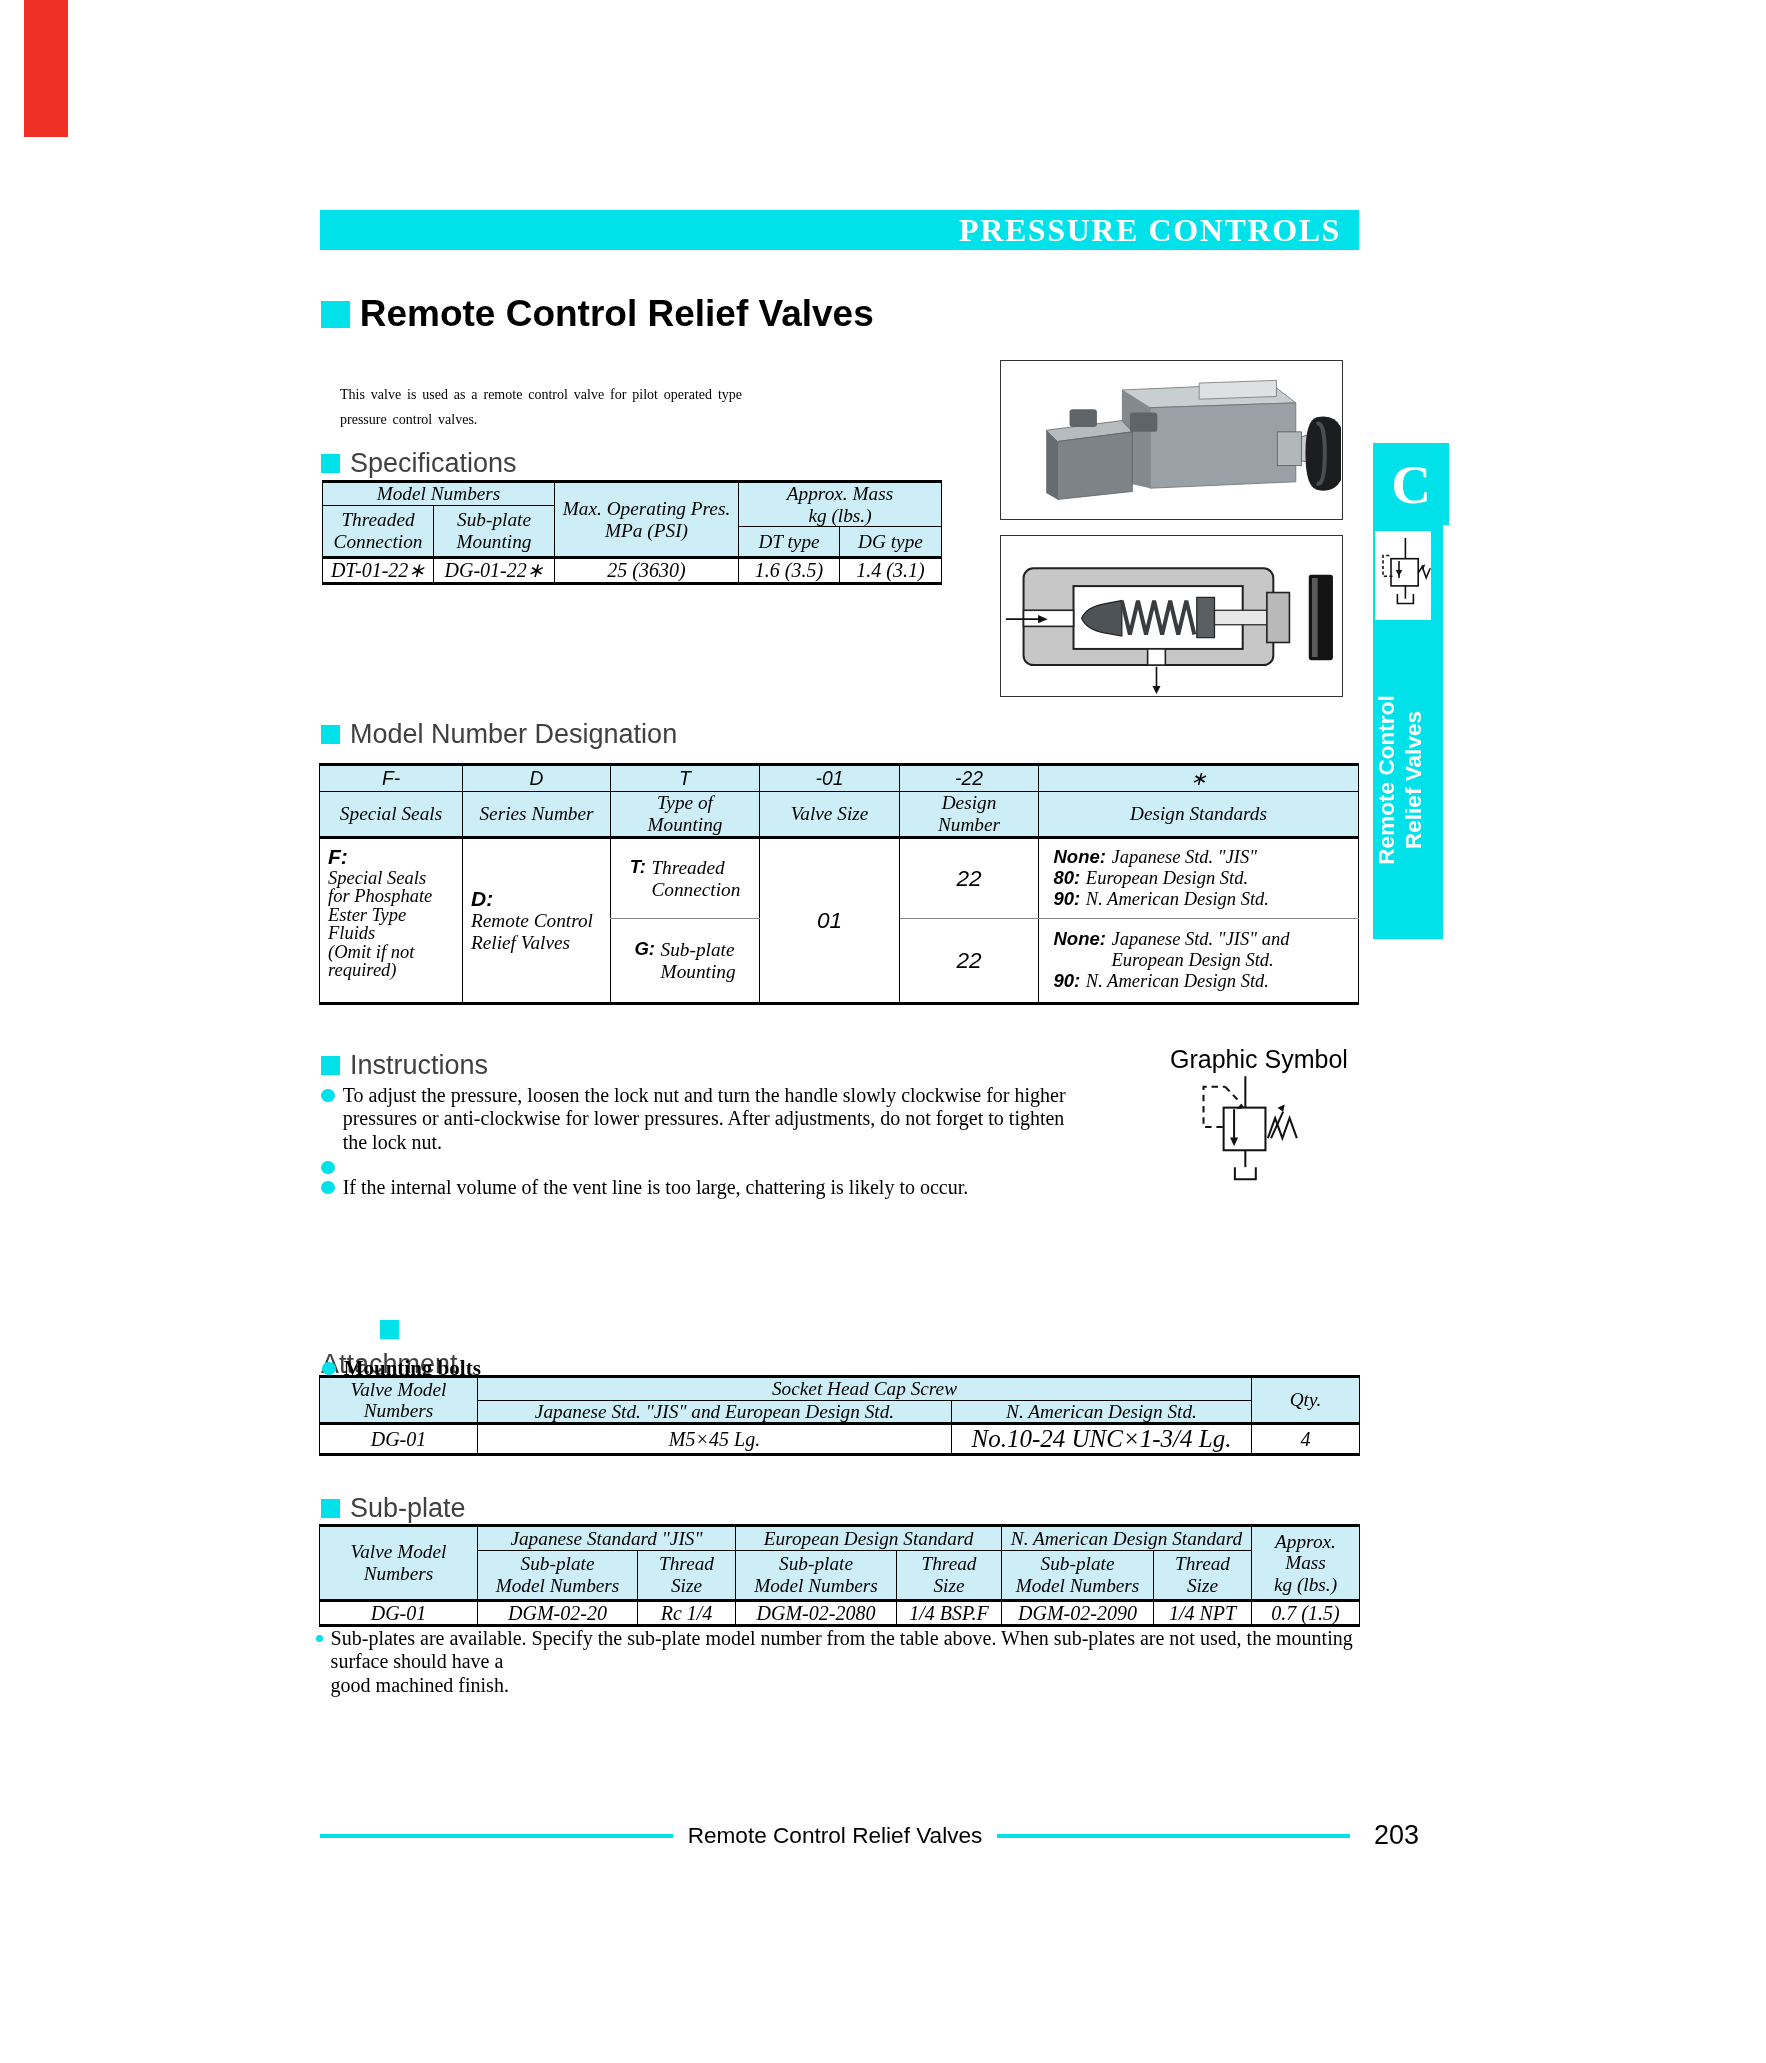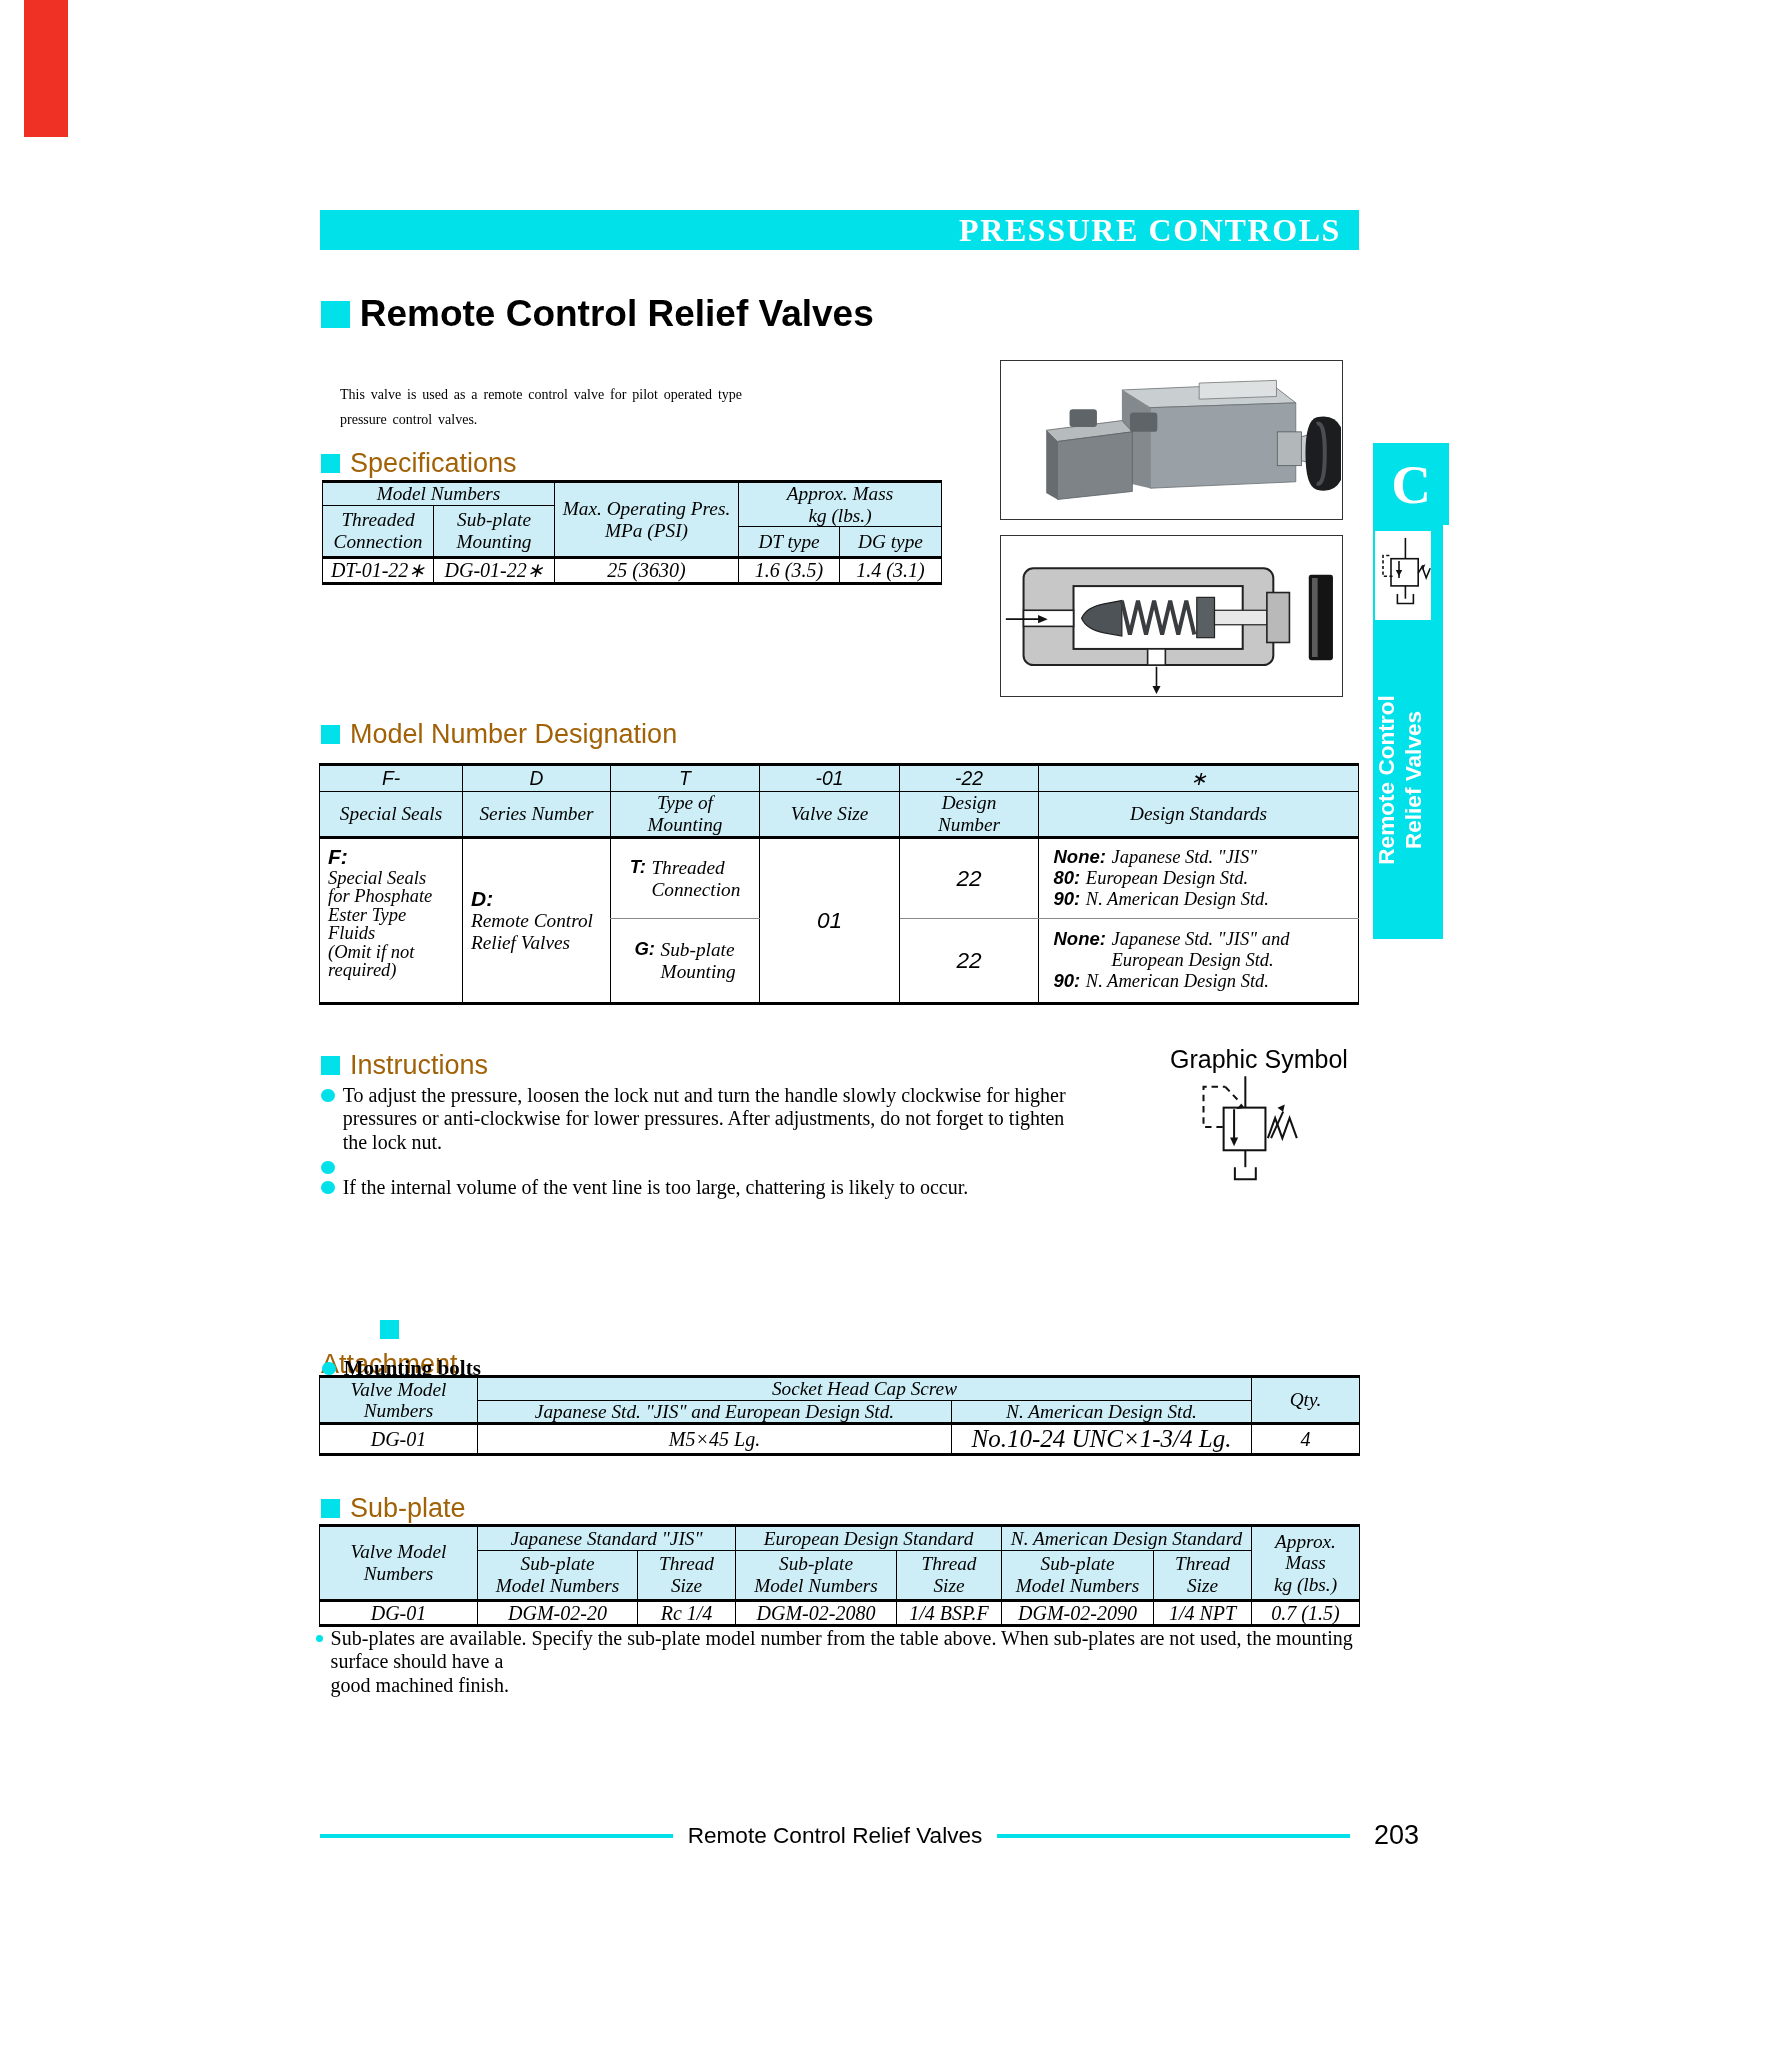--- a/index.html
+++ b/index.html
@@ -13,21 +13,21 @@
   .red-bar{left:24px;top:0;width:44px;height:137px;background:#ee3124;}
   .header-bar{left:320px;top:210px;width:1039px;height:40px;background:#00e1ea;
               display:flex;align-items:center;justify-content:flex-end;padding-right:18px;box-sizing:border-box;}
   .header-bar span{color:#fff;font-weight:bold;font-size:32px;letter-spacing:1.6px;}
 
   .h-row{position:absolute;display:flex;align-items:center;gap:9.7px;}
   .sq{width:19.3px;height:19.3px;background:#00e1ea;flex:0 0 auto;}
   .sq-big{width:29px;height:27px;background:#00e1ea;flex:0 0 auto;}
   .dot{width:13.7px;height:13.7px;border-radius:50%;background:#00e1ea;flex:0 0 auto;}
   .dot-sm{width:7.3px;height:7.3px;border-radius:50%;background:#00e1ea;flex:0 0 auto;}
-  .sec-h{font-size:27px;color:#a16207;text-align:right;}
+  .sec-h{font-size:27px;color:#404040;text-align:right;}
   .title-h{font-size:37px;font-weight:bold;color:#000;}
 
   .intro{left:340px;top:355px;width:621px;font-size:14px;line-height:25px;word-spacing:2.4px;margin-top:27px;}
 
   .imgbox{border:1.6px solid #333;background:#fff;box-sizing:border-box;}
   .photo-box{left:1000px;top:360px;width:343px;height:160px;}
   .section-box{left:1000px;top:535px;width:343px;height:162px;}
 
   
   .c-tab{left:1373px;top:443px;width:76px;height:82px;background:#00e1ea;

